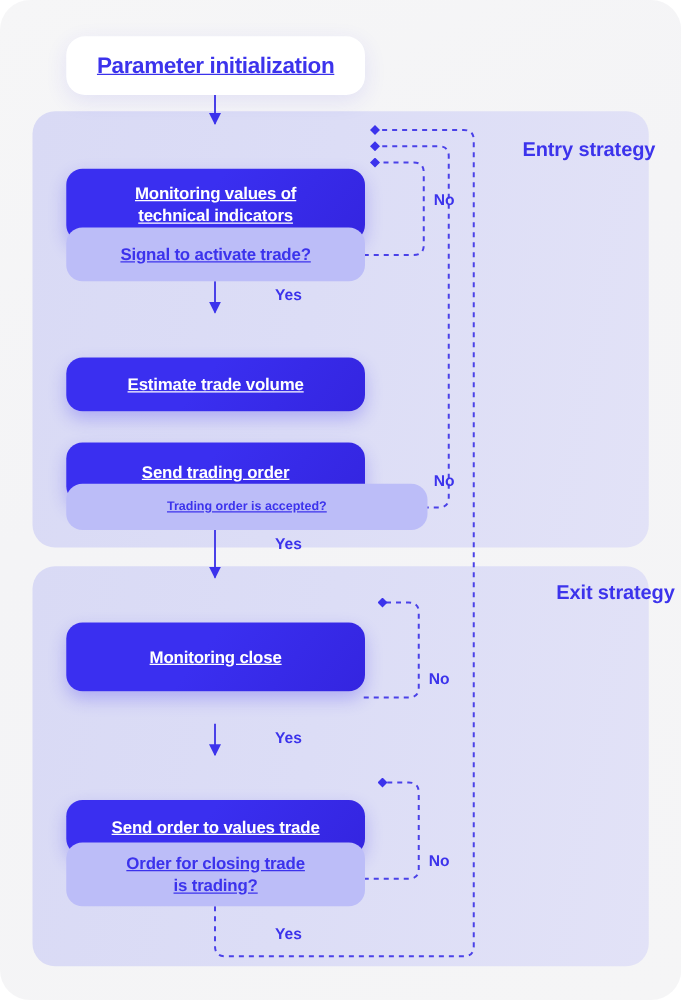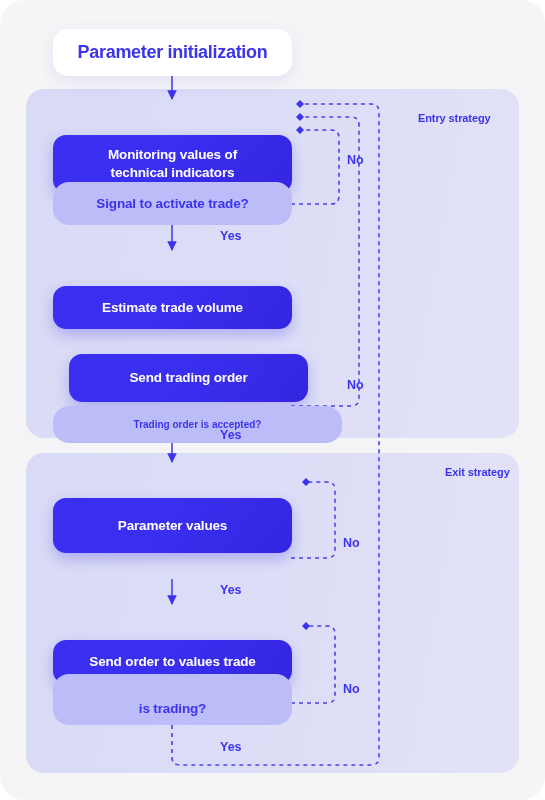--- a/index.html
+++ b/index.html
@@ -28,37 +28,38 @@
     position: absolute;
     border-radius: 18px;
     background: linear-gradient(100deg, #d9daf5 0%, #dcddf6 45%, #e2e2f7 100%);
   }
   #panel-entry { left: 26px; top: 89px; width: 493px; height: 349px; }
   #panel-exit  { left: 26px; top: 453px; width: 493px; height: 320px; }
 
   .panel-label {
     position: absolute;
     color: #3c33ec;
-    font-size: 11px;
+    font-size: 16px;
     font-weight: bold;
     letter-spacing: -0.1px;
     white-space: nowrap;
   }
 
   
   .node {
     position: absolute;
     display: flex;
     align-items: center;
     justify-content: center;
     text-align: center;
     border-radius: 13px;
     line-height: 1.32;
     box-sizing: border-box;
     padding: 0 10px;
+    text-decoration: underline;
   }
   .node.title {
     background: #ffffff;
     color: #3c33ec;
     font-size: 18px;
     font-weight: bold;
     letter-spacing: -0.3px;
     box-shadow: 0 5px 18px rgba(60,51,236,0.10);
     border-radius: 15px;
   }
@@ -70,21 +71,20 @@
     letter-spacing: -0.15px;
     box-shadow: 0 6px 14px rgba(58,47,240,0.28);
     margin-top: 36px;
   }
   .node.light {
     background: #bcbdf8;
     color: #3c33ec;
     font-size: 13.5px;
     font-weight: bold;
     letter-spacing: -0.15px;
-    border-radius: 16px;
   }
   .node.light.small {
     font-size: 10px;
     letter-spacing: 0px;
   }
 
   
   #wires {
     position: absolute;
     left: 0; top: 0;
@@ -163,36 +163,36 @@
       <span>
         <span>Monitoring values of</span><br>
         <span>technical indicators</span>
       </span>
     </div>
 
     <div class="node light" style="left:53px; top:182px; width:239px; height:43px;">Signal to activate trade?</div>
 
     <div class="node solid" style="left:53px; top:250px; width:239px; height:43px;">Estimate trade volume</div>
 
-    <div class="node solid" style="left:69px; top:318px; width:239px; height:48px;">Send trading order</div>
-
-    <div class="node light small" style="left:53px; top:406px; width:289px; height:37px;">Trading order is accepted?</div>
+    <div class="node solid" style="left:53px; top:318px; width:239px; height:48px;">Send trading order</div>
+
+    <div class="node light small" style="left:53px; top:387px; width:289px; height:37px;">Trading order is accepted?</div>
 
     <div class="node solid" style="left:53px; top:462px; width:239px; height:55px;">
       <span>
-        <span>Parameter values</span><br>
+        <span>Monitoring close</span><br>
       </span>
     </div>
 
 
     <div class="node solid" style="left:53px; top:604px; width:239px; height:44px;">Send order to values trade</div>
 
     <div class="node light" style="left:53px; top:674px; width:239px; height:51px;">
       <span>
-        <br>
+        <span>Order for closing trade</span><br>
         <span>is trading?</span>
       </span>
     </div>
 
     <div class="edge-label" style="left:307px; top:153px;">No</div>
     <div class="edge-label" style="left:180px; top:229px;">Yes</div>
     <div class="edge-label" style="left:307px; top:378px;">No</div>
     <div class="edge-label" style="left:180px; top:428px;">Yes</div>
 
     <div class="edge-label" style="left:303px; top:536px;">No</div>

